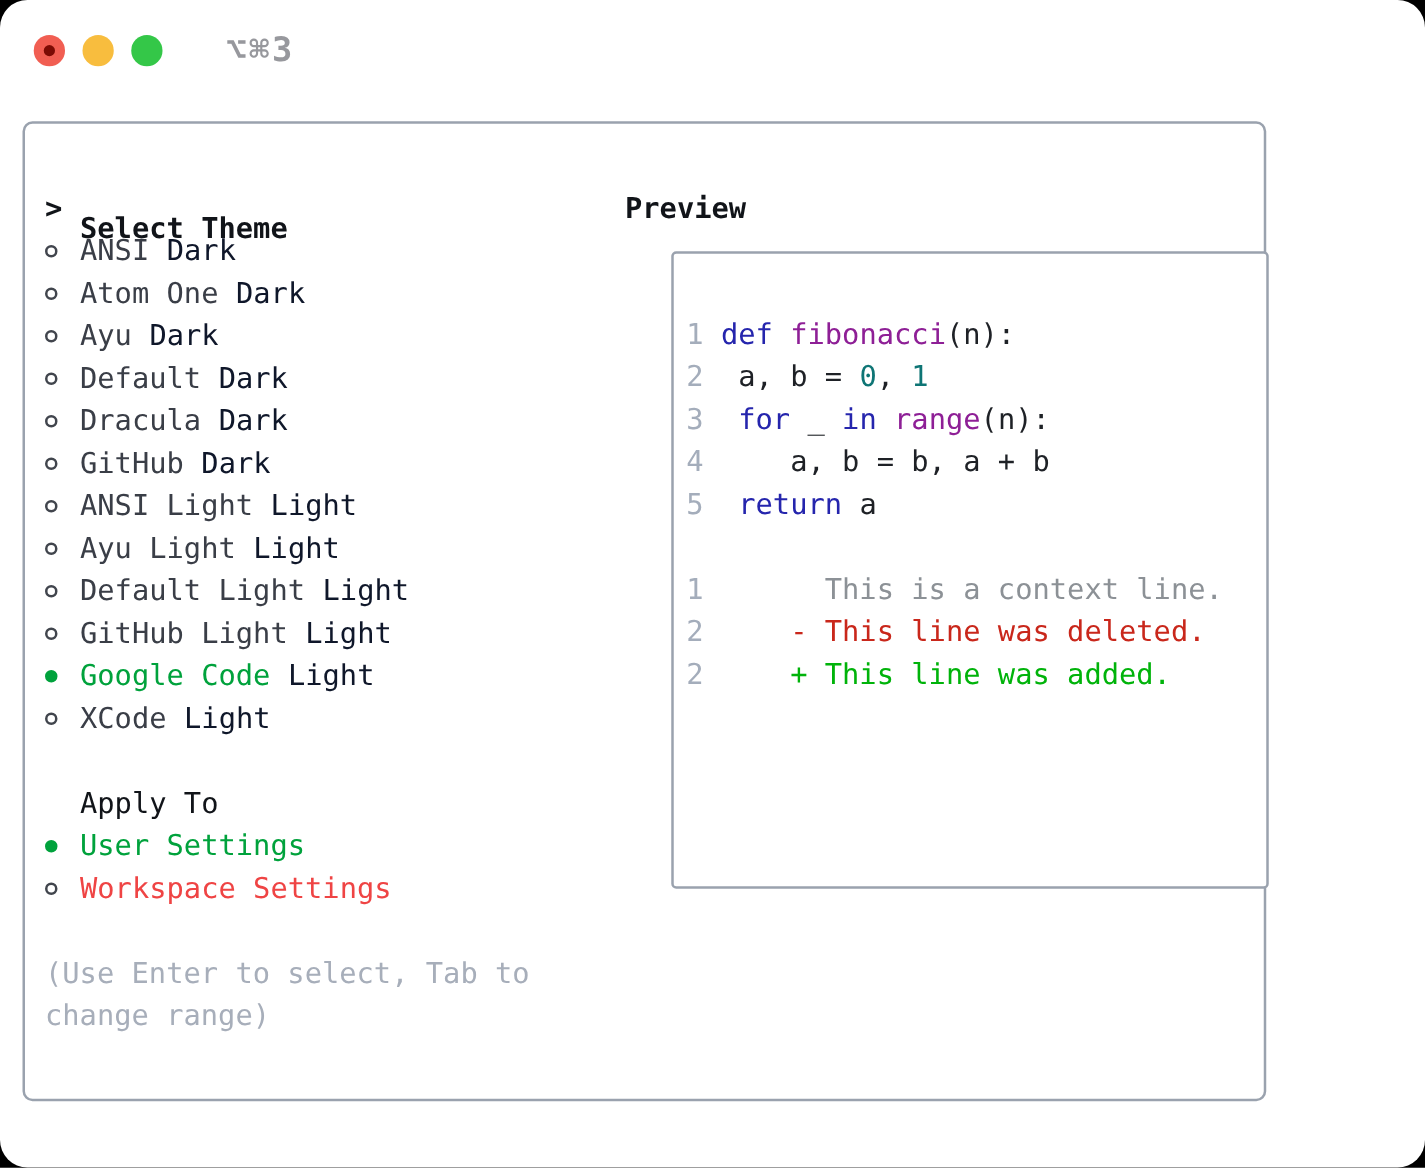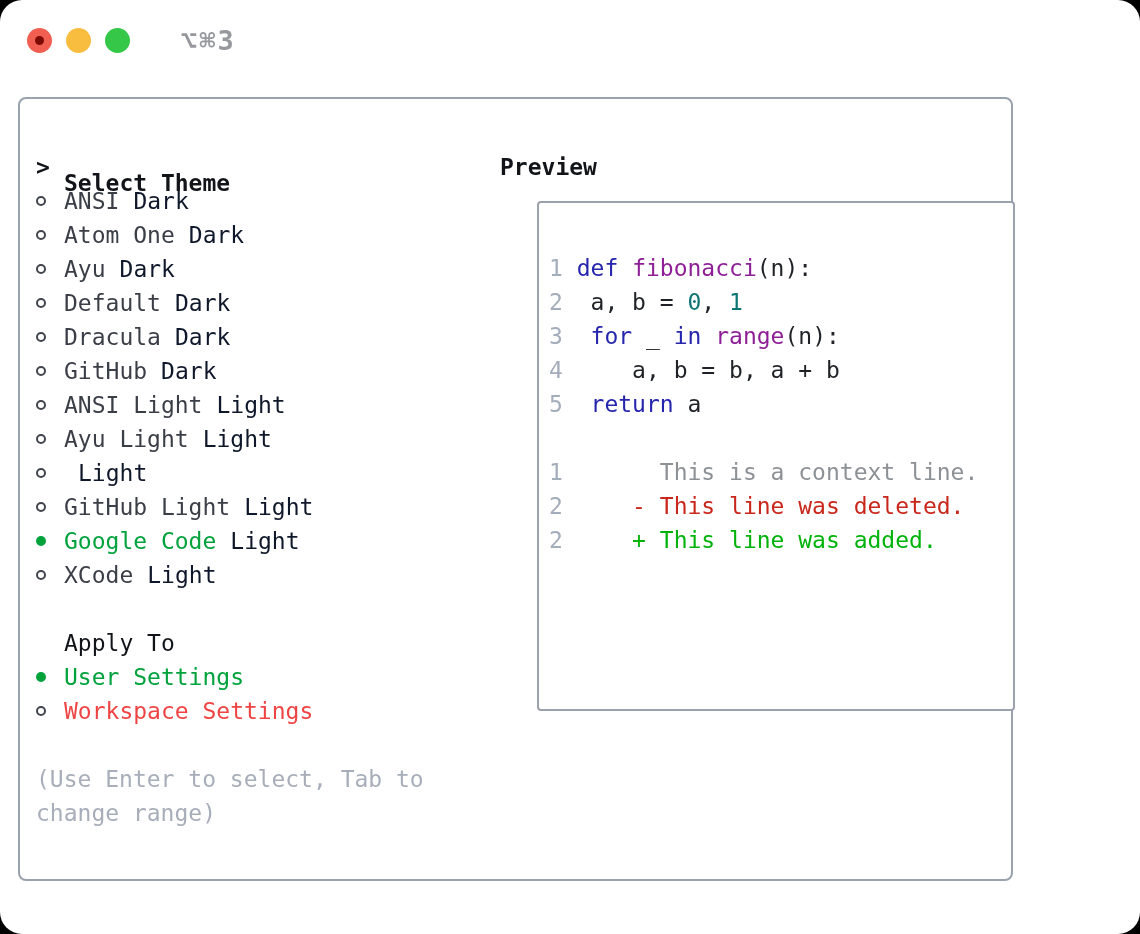--- a/index.html
+++ b/index.html
@@ -119,20 +119,21 @@
   </div>
 
   <div class="row item">
     <span class="marker"><i class="dot"></i></span>
     <span class="name">Ayu Light</span>
     <span class="variant">Light</span>
   </div>
 
   <div class="row item">
     <span class="marker"><i class="dot"></i></span>
+    <span class="name">Default Light</span>
     <span class="variant">Light</span>
   </div>
 
   <div class="row item">
     <span class="marker"><i class="dot"></i></span>
     <span class="name">GitHub Light</span>
     <span class="variant">Light</span>
   </div>
 
   <div class="row item selected">

